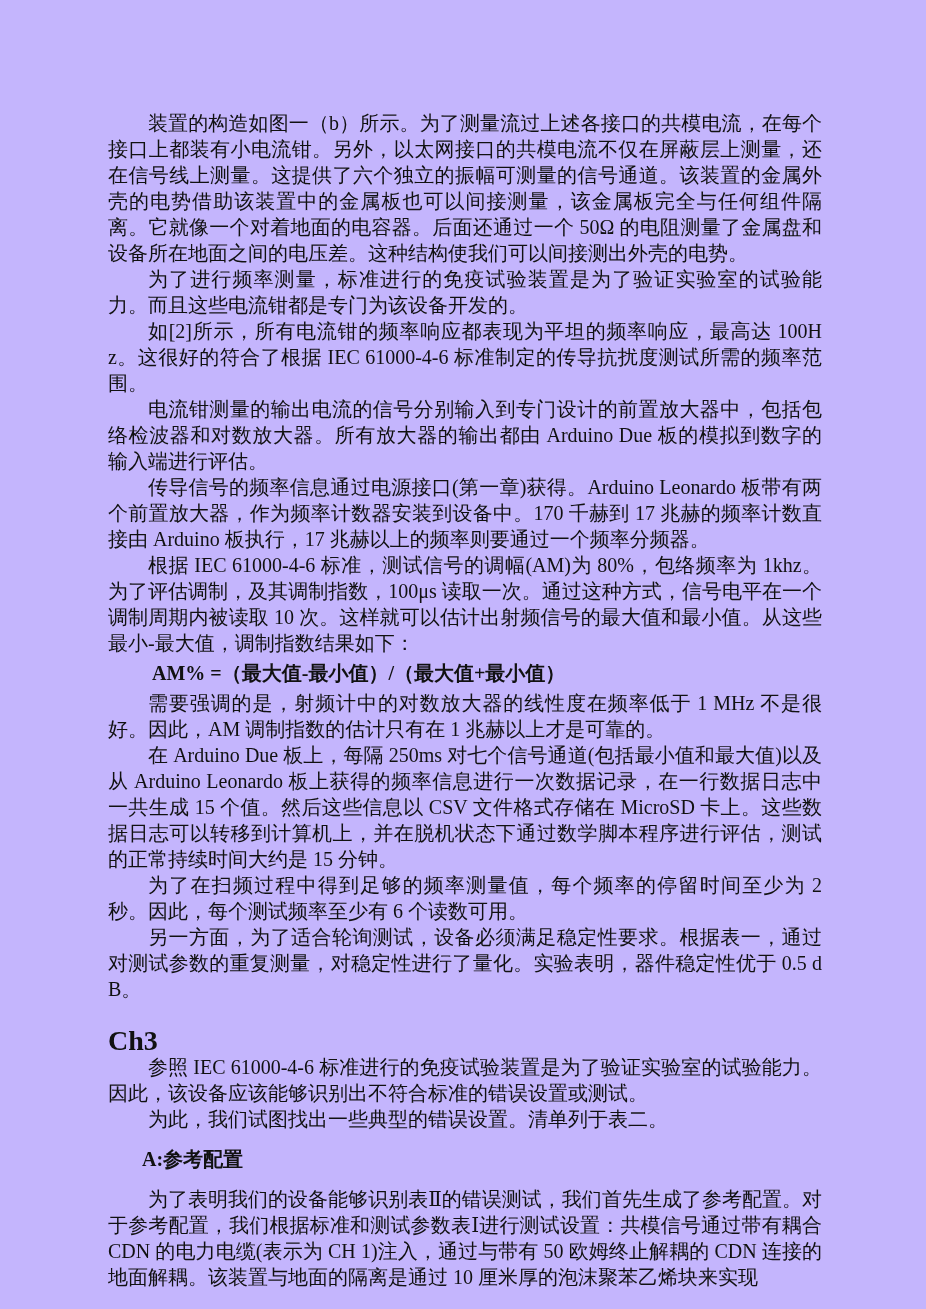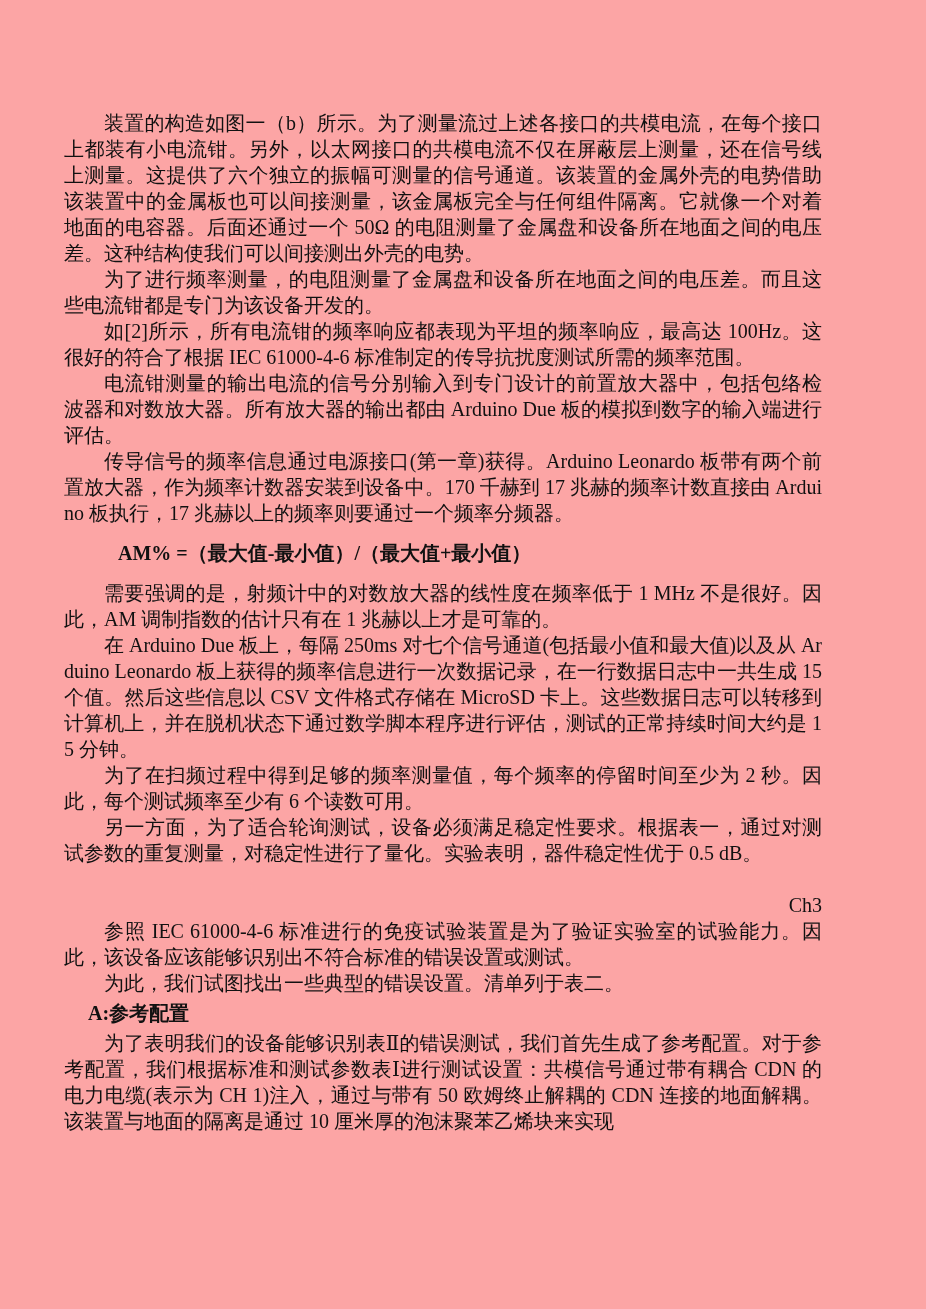--- a/index.html
+++ b/index.html
@@ -5,73 +5,74 @@
   html, body {
     margin: 0;
     padding: 0;
     background: #ffffff;
   }
   .page {
     position: relative;
     width: 926px;
     height: 1309px;
     margin: 0 auto;
-    background: #fca5a5;
+    background: #c4b5fd;
     box-sizing: border-box;
-    padding: 110px 104px 40px 64px;
+    padding: 110px 104px 40px 108px;
     font-family: "Liberation Serif", "DejaVu Serif", serif;
     color: #111111;
     overflow: hidden;
   }
   .doc-body {
     width: 100%;
   }
   p.body-para {
     margin: 0;
     font-size: 20px;
     line-height: 26px;
     text-align: justify;
     text-justify: inter-ideograph;
     text-indent: 2em;
     word-break: break-all;
   }
   p.formula-para {
-    margin: 14px;
+    margin: 4px;
     font-size: 20px;
     line-height: 26px;
     font-weight: bold;
     text-indent: 2em;
     word-break: break-all;
   }
   h2.section-heading {
     margin: 26px 0 0 0;
-    font-size: 20px;
+    font-size: 28px;
     line-height: 26px;
-    font-weight: normal;
-    text-align: right;
+    font-weight: bold;
+    text-align: left;
   }
   p.sub-heading {
-    margin: 4px;
+    margin: 14px;
     font-size: 20px;
     line-height: 26px;
     font-weight: bold;
     text-indent: 1em;
   }
 </style>
 </head>
 <body>
 
 <div class="page">
   <div class="doc-body">
 
     <p class="body-para">装置的构造如图一（b）所示。为了测量流过上述各接口的共模电流，在每个接口上都装有小电流钳。另外，以太网接口的共模电流不仅在屏蔽层上测量，还在信号线上测量。这提供了六个独立的振幅可测量的信号通道。该装置的金属外壳的电势借助该装置中的金属板也可以间接测量，该金属板完全与任何组件隔离。它就像一个对着地面的电容器。后面还通过一个 50Ω 的电阻测量了金属盘和设备所在地面之间的电压差。这种结构使我们可以间接测出外壳的电势。</p>
-    <p class="body-para">为了进行频率测量，的电阻测量了金属盘和设备所在地面之间的电压差。而且这些电流钳都是专门为该设备开发的。</p>
+    <p class="body-para">为了进行频率测量，标准进行的免疫试验装置是为了验证实验室的试验能力。而且这些电流钳都是专门为该设备开发的。</p>
     <p class="body-para">如[2]所示，所有电流钳的频率响应都表现为平坦的频率响应，最高达 100Hz。这很好的符合了根据 IEC 61000-4-6 标准制定的传导抗扰度测试所需的频率范围。</p>
     <p class="body-para">电流钳测量的输出电流的信号分别输入到专门设计的前置放大器中，包括包络检波器和对数放大器。所有放大器的输出都由 Arduino Due 板的模拟到数字的输入端进行评估。</p>
     <p class="body-para">传导信号的频率信息通过电源接口(第一章)获得。Arduino Leonardo 板带有两个前置放大器，作为频率计数器安装到设备中。170 千赫到 17 兆赫的频率计数直接由 Arduino 板执行，17 兆赫以上的频率则要通过一个频率分频器。</p>
+    <p class="body-para">根据 IEC 61000-4-6 标准，测试信号的调幅(AM)为 80%，包络频率为 1khz。为了评估调制，及其调制指数，100μs 读取一次。通过这种方式，信号电平在一个调制周期内被读取 10 次。这样就可以估计出射频信号的最大值和最小值。从这些最小-最大值，调制指数结果如下：</p>
     <p class="formula-para">AM% =（最大值-最小值）/（最大值+最小值）</p>
     <p class="body-para">需要强调的是，射频计中的对数放大器的线性度在频率低于 1 MHz 不是很好。因此，AM 调制指数的估计只有在 1 兆赫以上才是可靠的。</p>
     <p class="body-para">在 Arduino Due 板上，每隔 250ms 对七个信号通道(包括最小值和最大值)以及从 Arduino Leonardo 板上获得的频率信息进行一次数据记录，在一行数据日志中一共生成 15 个值。然后这些信息以 CSV 文件格式存储在 MicroSD 卡上。这些数据日志可以转移到计算机上，并在脱机状态下通过数学脚本程序进行评估，测试的正常持续时间大约是 15 分钟。</p>
     <p class="body-para">为了在扫频过程中得到足够的频率测量值，每个频率的停留时间至少为 2 秒。因此，每个测试频率至少有 6 个读数可用。</p>
     <p class="body-para">另一方面，为了适合轮询测试，设备必须满足稳定性要求。根据表一，通过对测试参数的重复测量，对稳定性进行了量化。实验表明，器件稳定性优于 0.5 dB。</p>
 
     <h2 class="section-heading">Ch3</h2>
 
     <p class="body-para">参照 IEC 61000-4-6 标准进行的免疫试验装置是为了验证实验室的试验能力。因此，该设备应该能够识别出不符合标准的错误设置或测试。</p>
     <p class="body-para">为此，我们试图找出一些典型的错误设置。清单列于表二。</p>

